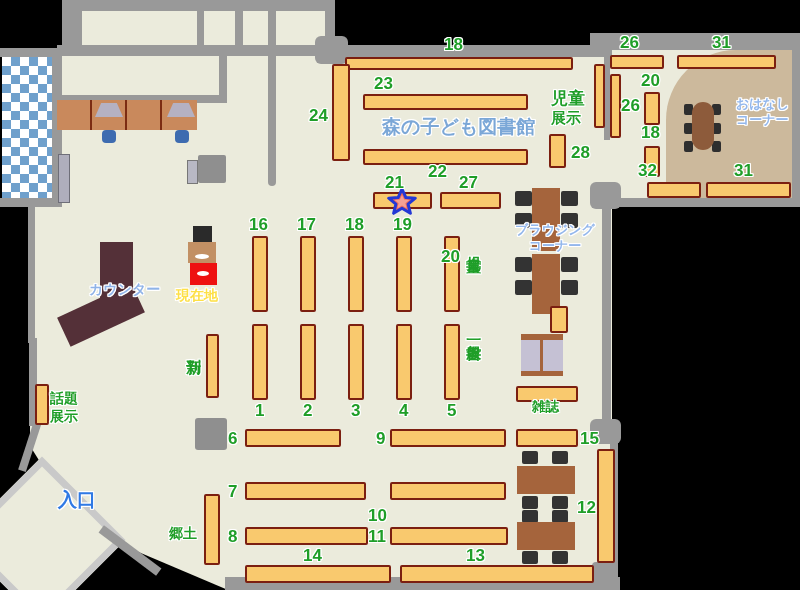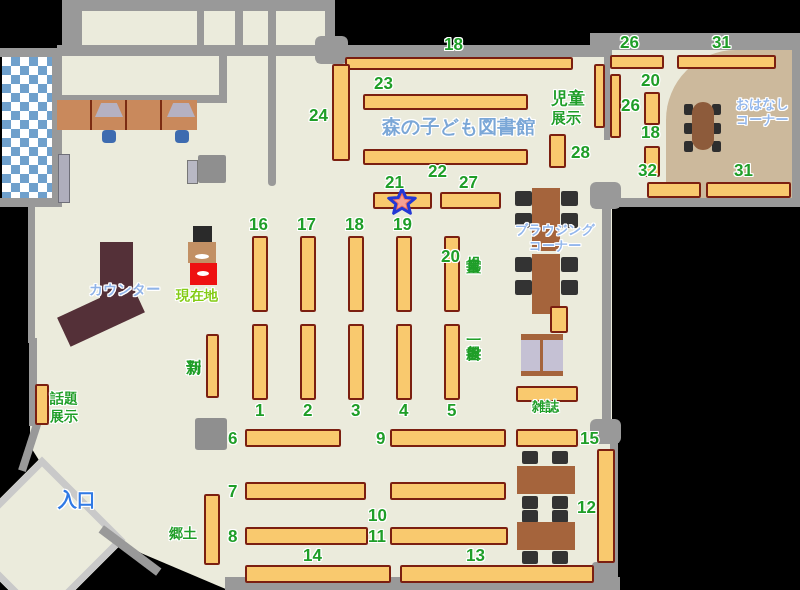--- a/index.html
+++ b/index.html
@@ -209,21 +209,21 @@
   <div class="num" style="left:228px;top:483px;">7</div>
   <div class="num" style="left:368px;top:507px;">10</div>
   <div class="num" style="left:228px;top:528px;">8</div>
   <div class="num" style="left:368px;top:528px;">11</div>
   <div class="num" style="left:303px;top:547px;">14</div>
   <div class="num" style="left:466px;top:547px;">13</div>
   <div class="num" style="left:577px;top:499px;">12</div>
 
   <div class="lbl" style="left:382px;top:115px;font-size:19px;color:#7BA7D7;">森の子ども図書館</div>
   <div class="lbl lblue" style="left:89px;top:281px;font-size:14px;">カウンター</div>
-  <div class="lbl" style="left:176px;top:287px;font-size:14px;color:#84cc16;">現在地</div>
+  <div class="lbl" style="left:176px;top:287px;font-size:14px;color:#fde047;">現在地</div>
   <div class="lbl green vtext" style="left:184px;top:346px;font-size:15px;">新刊</div>
   <div style="position:absolute;left:50px;top:390px;">
     <div class="lbl green" style="position:static;font-size:14px;">話題</div>
     <div class="lbl green" style="position:static;font-size:14px;">展示</div>
   </div>
   <div class="lbl" style="left:58px;top:488px;font-size:19px;color:#2F79E4;">入口</div>
   <div class="lbl green" style="left:169px;top:525px;font-size:14px;">郷土</div>
   <div class="lbl green" style="left:532px;top:399px;font-size:13.5px;">雑誌</div>
   <div class="lbl green vtext" style="left:464px;top:244px;font-size:15px;">児童書</div>
   <div class="lbl green vtext" style="left:464px;top:332px;font-size:15px;">一般書</div>

